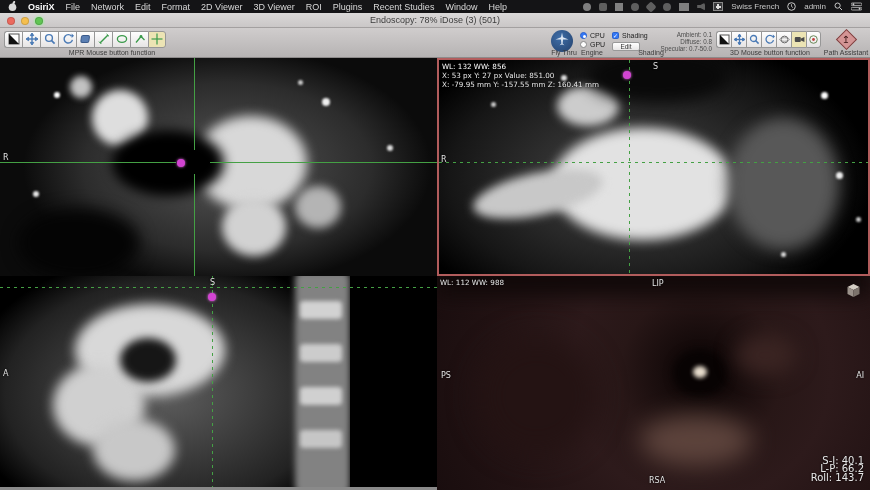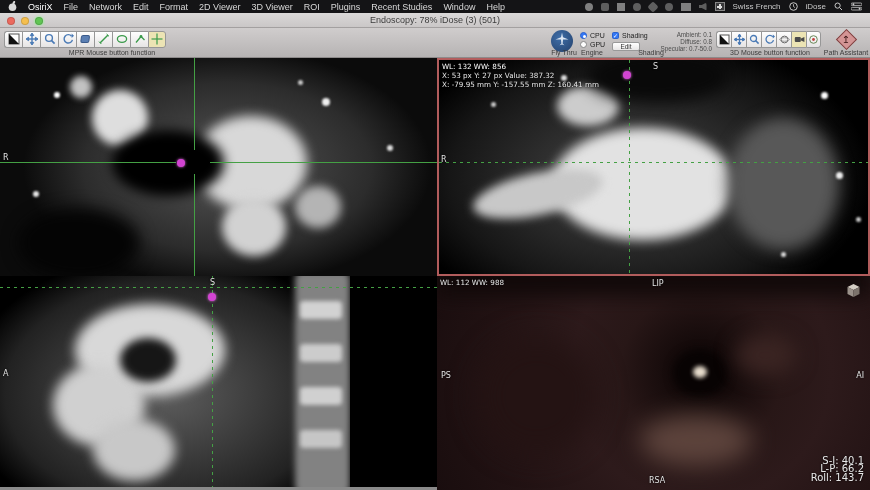--- a/index.html
+++ b/index.html
@@ -2,21 +2,21 @@
 <html><head>
 <meta charset="utf-8">
 <style>
   * { box-sizing:border-box; margin:0; padding:0; }
   html,body { width:870px; height:490px; background:#000; overflow:hidden;
               font-family:"Liberation Sans", sans-serif; }
 
   
   .menubar { height:13px; background:#141416; color:#d8d8d8; display:flex;
              align-items:center; font-size:9px; padding:0 8px; gap:11px; white-space:nowrap; }
-  .menubar .app { font-weight:normal; color:#fff; }
+  .menubar .app { font-weight:bold; color:#fff; }
   .menubar .mitem { cursor:default; }
   .mb-right { margin-left:auto; display:flex; align-items:center; gap:8px; color:#c8c8c8; font-size:8px; }
   .mi { width:8px; height:8px; background:#9a9a9a; display:inline-block; border-radius:2px; opacity:.8; }
   .mi.round { border-radius:50%; }
   .mi.dim { opacity:.55; }
   .flagicon { width:10px; height:9px; background:#3a3a3c; border:1px solid #888; position:relative; display:inline-block; }
   .flagicon::before { content:""; position:absolute; left:3px; top:1px; width:2px; height:5px; background:#ddd; }
   .flagicon::after  { content:""; position:absolute; left:1.5px; top:2.5px; width:5px; height:2px; background:#ddd; }
 
   
@@ -112,21 +112,21 @@
     <span class="mi" style="border-radius:0;width:10px"></span>
     <span class="mi dim" style="clip-path:polygon(0 30%,40% 30%,100% 0,100% 100%,40% 70%,0 70%)"></span>
     <span class="flagicon"></span>
     <span>Swiss French</span>
     <span style="display:inline-flex">
       <svg width="9" height="9" viewBox="0 0 9 9">
           <circle cx="4.5" cy="4.5" r="3.8" fill="none" stroke="#c8c8c8"></circle>
           <path d="M4.5 2.2 V4.5 L6 5.6" stroke="#c8c8c8" fill="none" stroke-width=".8"></path>
         </svg>
     </span>
-    <span>iDose</span>
+    <span>admin</span>
     <span style="display:inline-flex">
       <svg width="9" height="9" viewBox="0 0 9 9">
           <circle cx="3.6" cy="3.6" r="2.6" fill="none" stroke="#c8c8c8"></circle>
           <line x1="5.6" y1="5.6" x2="8" y2="8" stroke="#c8c8c8"></line>
         </svg>
     </span>
     <span style="display:inline-flex">
       <svg width="11" height="9" viewBox="0 0 11 9">
           <rect x="0" y="1" width="11" height="2.6" rx="1.3" fill="none" stroke="#c8c8c8" stroke-width=".8"></rect>
           <circle cx="2.4" cy="2.3" r="1" fill="#c8c8c8"></circle>
@@ -338,21 +338,21 @@
       <div class="blob" style="left:397px;top:112px;width:7px;height:7px;background:#eee;filter:blur(1px);"></div>
       <div class="blob" style="left:342px;top:192px;width:5px;height:5px;background:#ddd;filter:blur(1px);"></div>
       <div class="blob" style="left:52px;top:42px;width:5px;height:5px;background:#ccc;filter:blur(1px);"></div>
       <div class="blob" style="left:122px;top:15px;width:6px;height:6px;background:#ddd;filter:blur(1px);"></div>
       <div class="blob" style="left:417px;top:157px;width:5px;height:5px;background:#ccc;filter:blur(1px);"></div>
     </div>
     <div class="dxv" style="left:190px;top:0;height:214px;"></div>
     <div class="dxh" style="top:102px;left:0;width:429px;"></div>
     <div class="marker" style="left:184px;top:11px;"></div>
     <div class="ovl" style="left:3px;top:2px;color:#fff;">WL: 132 WW: 856</div>
-    <div class="ovl" style="left:3px;top:11px;">X: 53 px Y: 27 px Value: 387.32</div>
+    <div class="ovl" style="left:3px;top:11px;">X: 53 px Y: 27 px Value: 851.00</div>
     <div class="ovl" style="left:3px;top:20px;">X: -79.95 mm Y: -157.55 mm Z: 160.41 mm</div>
     <span class="ori" style="left:214px;top:2px;">S</span>
     <span class="ori" style="left:2px;top:95px;">R</span>
   </div>
 
   <div class="quad">
     <div class="imглay" style="background:radial-gradient(ellipse 230px 160px at 38% 55%, #5e5e5e 0%, #222 70%, #000 88%);">
       <div class="blob" style="left:75px;top:28px;width:150px;height:92px;background:#d8d8d8;filter:blur(6px);"></div>
       <div class="blob" style="left:53px;top:88px;width:92px;height:82px;background:#d0d0d0;filter:blur(6px);"></div>
       <div class="blob" style="left:120px;top:62px;width:56px;height:44px;background:#161616;filter:blur(4px);"></div>

